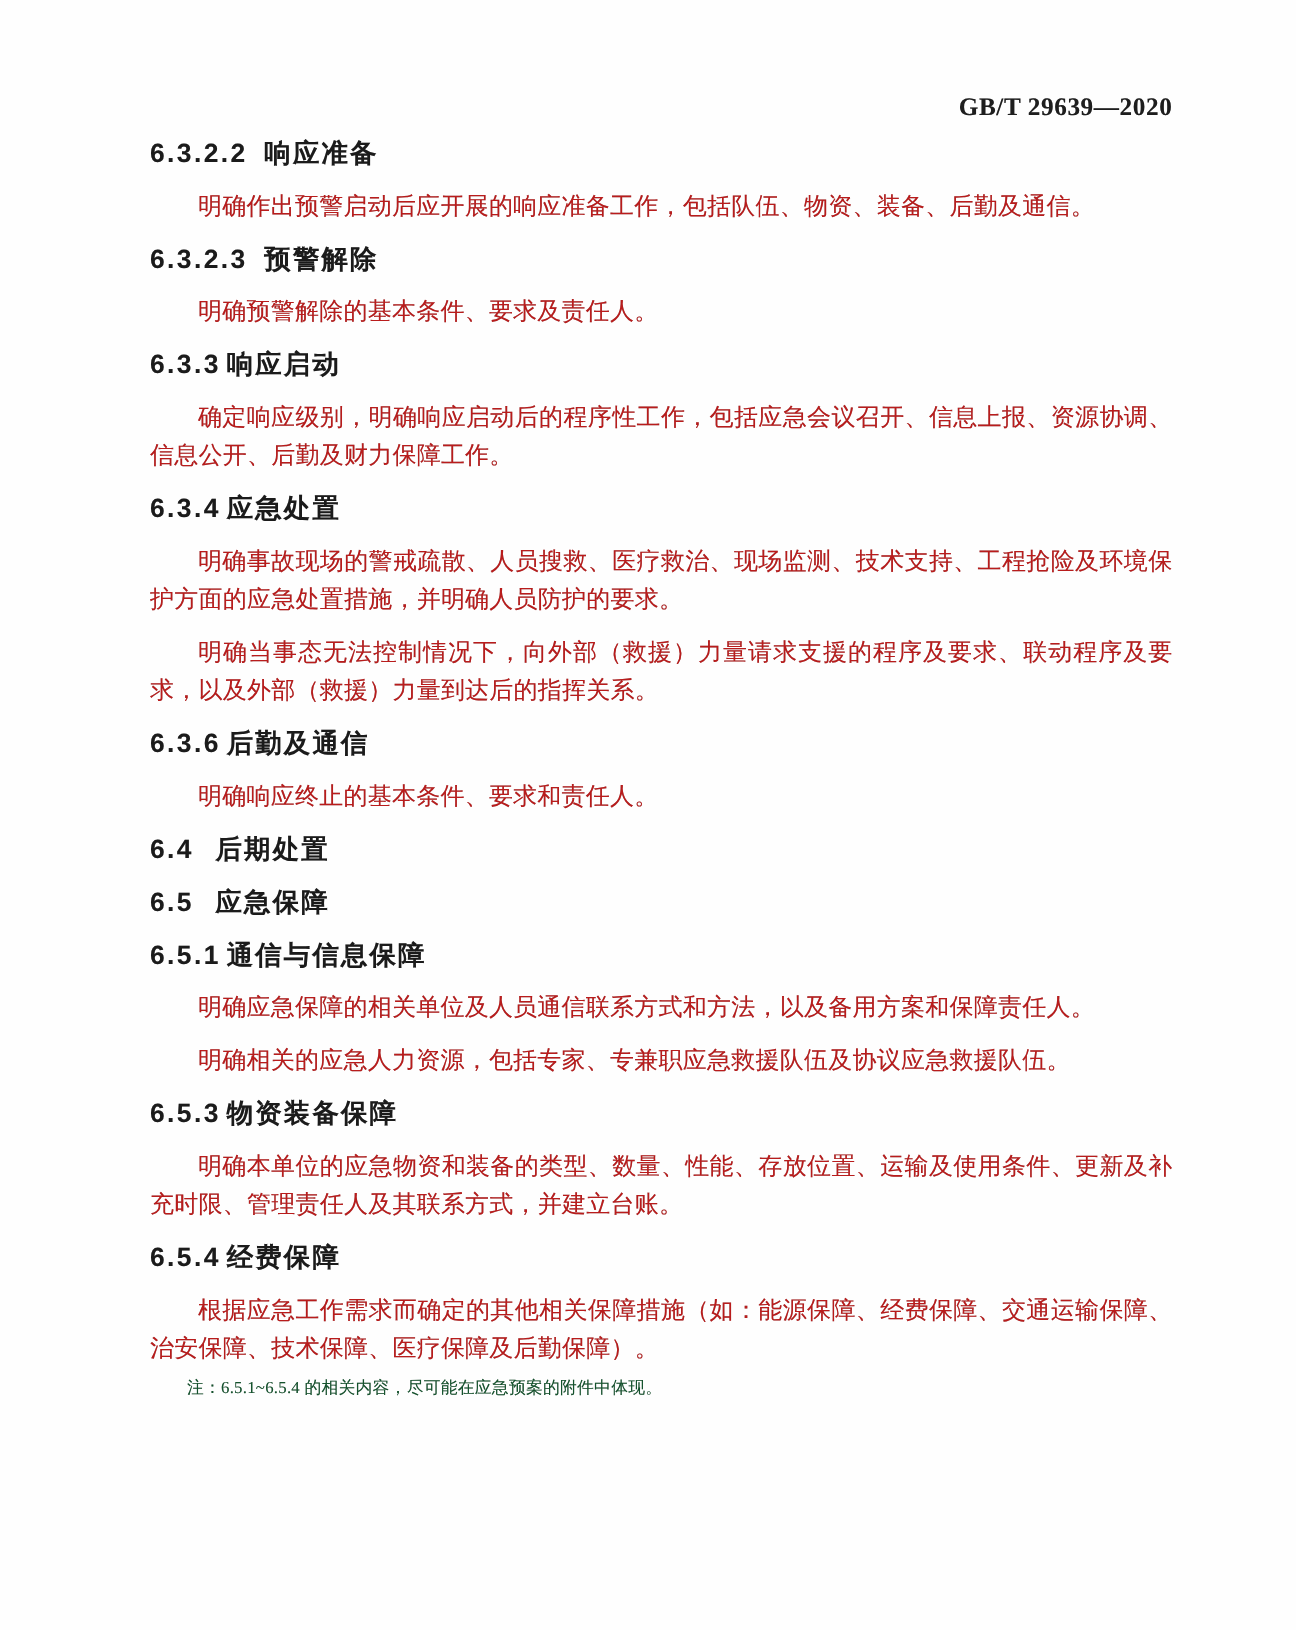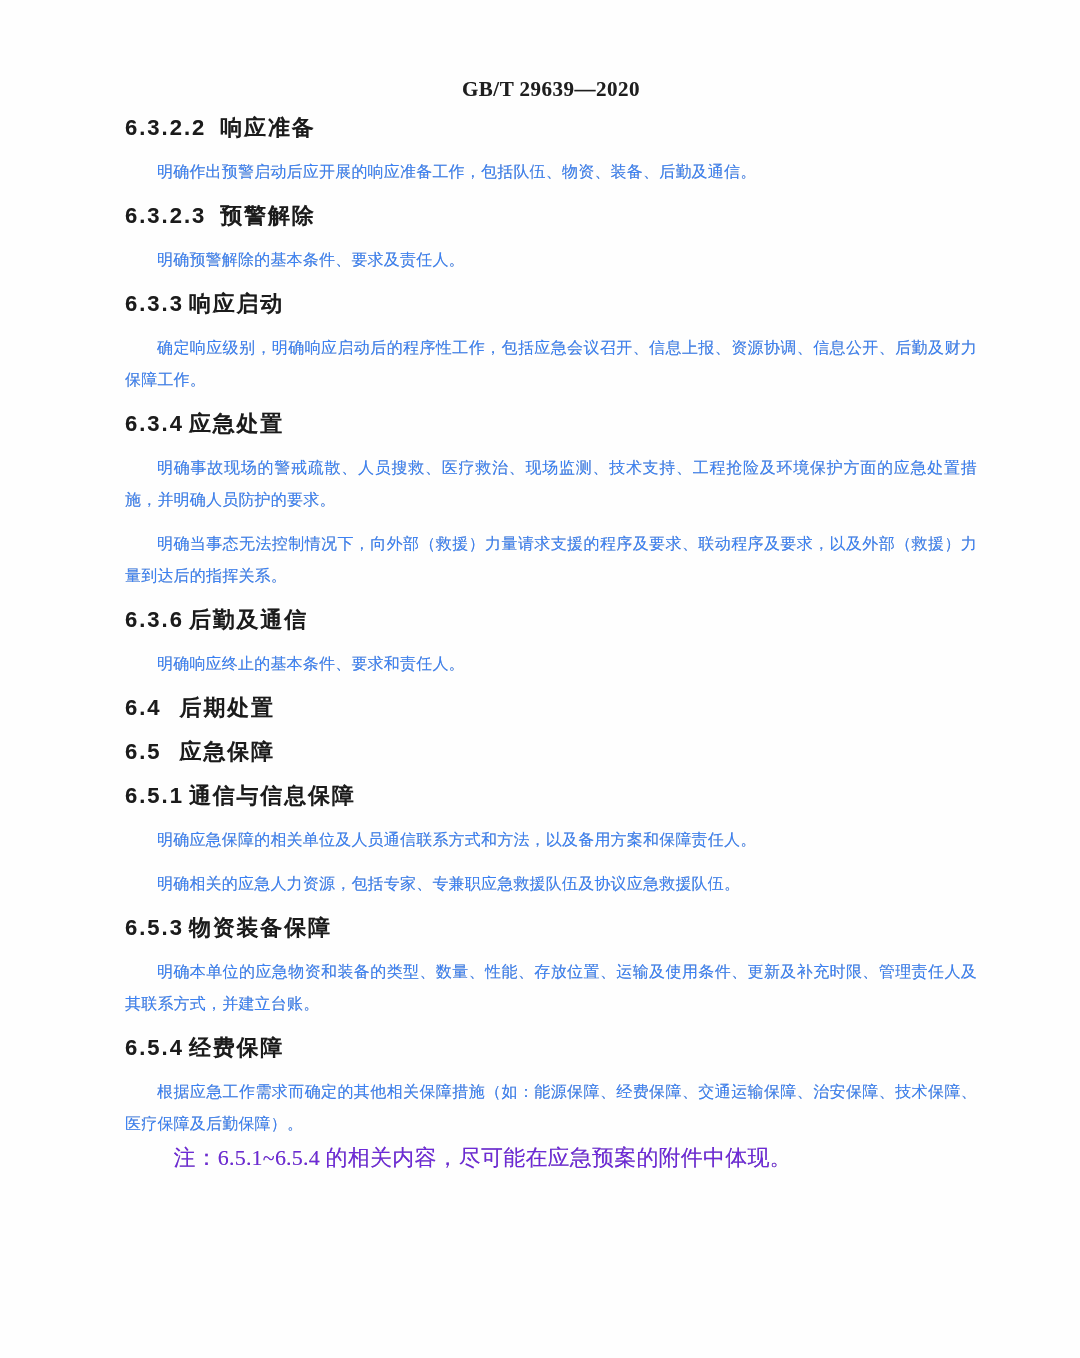--- a/index.html
+++ b/index.html
@@ -11,21 +11,21 @@
     font-family: "Liberation Serif", "DejaVu Serif", serif;
   }
   .page {
     box-sizing: border-box;
     width: 1080px;
     height: 1358px;
     padding: 78px 103px 0 125px;
     background: #fefefe;
   }
   .doc-number {
-    text-align: center;
+    text-align: right;
     font-family: "Liberation Serif", "DejaVu Serif", serif;
     font-size: 21px;
     line-height: 22px;
     font-weight: 600;
     color: #1e1e1e;
     letter-spacing: 0.5px;
     text-shadow: 0 0 0.5px rgba(20,20,20,0.4);
   }
   .sections > :first-child { }
   .sec-h {
@@ -38,33 +38,33 @@
     text-shadow: 0 0 0.5px rgba(20,20,20,0.35);
     white-space: nowrap;
   }
   .sec-h .num { letter-spacing: 2px; }
   .sec-h .ttl { letter-spacing: 1.8px; }
   .sec-h .ttl.lvl2 { margin-left: 18px; }
   .sec-h .ttl.lvl3 { margin-left: 5px; }
   .sec-h .ttl.lvl4 { margin-left: 14px; }
   .para {
     margin: 12px 0 0 0;
-    font-size: 16px;
+    font-size: 20px;
     line-height: 32px;
-    color: #3b82f6;
+    color: #b91c1c;
     text-indent: 2em;
     text-align: justify;
     letter-spacing: 0.2px;
     text-shadow: 0 0 0.5px rgba(30,30,30,0.35);
   }
   .note {
     margin: 3px 0 0 0;
-    font-size: 22px;
+    font-size: 14px;
     line-height: 30px;
-    color: #6d28d9;
+    color: #14532d;
     text-indent: 2.2em;
     text-align: justify;
     letter-spacing: 0.2px;
     text-shadow: 0 0 0.5px rgba(30,30,30,0.35);
   }
 </style>
 </head>
 <body>
 
 <div class="page">

